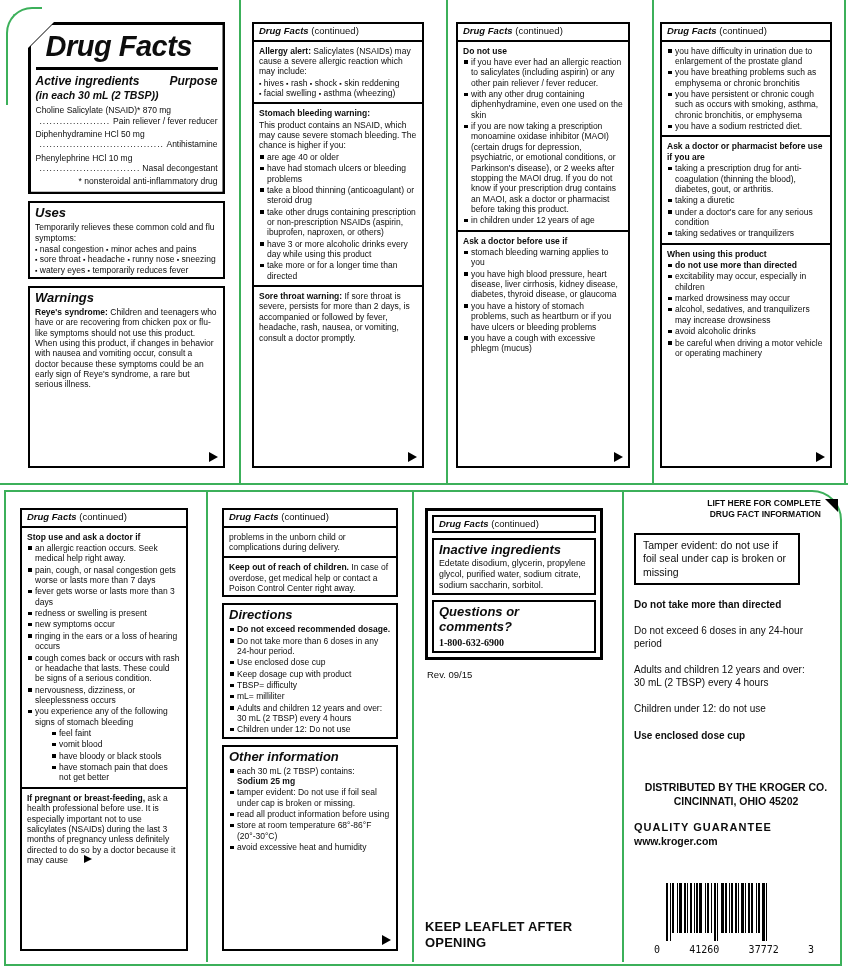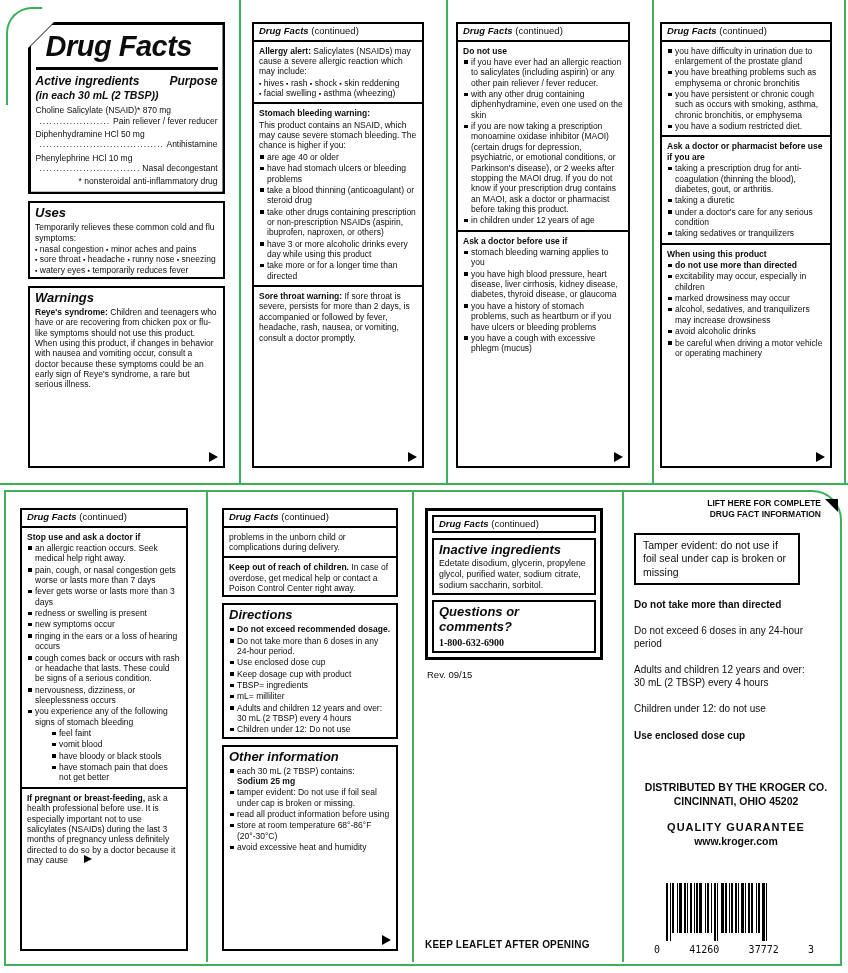--- a/index.html
+++ b/index.html
@@ -61,30 +61,30 @@
   .dots{flex:1;overflow:hidden;white-space:nowrap;letter-spacing:1px;padding-left:4px;}
   .dots::before{content:"..............................................................";}
   .ai-p{white-space:nowrap;padding-left:3px;}
   .arrowtri{position:absolute;right:5px;bottom:4px;width:0;height:0;
             border-left:9px solid #000;border-top:5px solid transparent;
             border-bottom:5px solid transparent;}
   .arrow-inline{display:inline-block;width:0;height:0;border-left:8px solid #000;
             border-top:4.5px solid transparent;border-bottom:4.5px solid transparent;
             margin-left:16px;}
   .rev{font-size:9.5px;margin:9px 0 0 2px;}
-  .keep{margin-top:auto;font-weight:bold;font-size:10px;letter-spacing:0.2px;}
+  .keep{margin-top:auto;font-weight:bold;font-size:13px;letter-spacing:0.2px;}
   
   .liftrow{display:flex;justify-content:flex-end;align-items:flex-start;gap:4px;}
   .lift{font-weight:bold;font-size:8.5px;text-align:right;line-height:1.25;}
   .foldtri{width:0;height:0;border-top:13px solid #000;border-left:13px solid transparent;margin-top:1px;}
   .tbox{border:2.5px solid #000;padding:4px 7px;width:148px;font-size:10.5px;margin-top:7px;}
   .p8p{margin:7px 0 0;width:176px;}
   .p8p.bold{font-weight:bold;}
   .dist{margin-top:32px;text-align:center;font-weight:bold;font-size:10.5px;line-height:1.3;}
-  .qual{margin-top:6px;text-align:center;font-weight:bold;}
+  .qual{margin-top:6px;font-weight:bold;}
   .qual .q1{font-size:11px;letter-spacing:1px;}
   .qual .q2{font-size:10.5px;}
   .bc{margin-top:auto;margin-left:20px;width:160px;}
   .bars{display:flex;align-items:flex-start;height:60px;padding:0 12px;}
   .bar{background:#000;}
   .bcd{display:flex;justify-content:space-between;font-family:"DejaVu Sans Mono",monospace;
        font-size:10px;margin-top:1px;}
 </style>
 </head>
 <body>
@@ -256,21 +256,21 @@
         <div class="hr"></div>
         <div class="p"><span class="lead">Keep out of reach of children.</span> <span>In case of overdose, get medical help or contact a Poison Control Center right away.</span></div>
       </div>
       <div class="box">
         <div class="h2">Directions</div>
         <div class="bl">
           <div class="bli bold"><span>Do not exceed recommended dosage.</span></div>
           <div class="bli"><span>Do not take more than 6 doses in any 24-hour period.</span></div>
           <div class="bli"><span>Use enclosed dose cup</span></div>
           <div class="bli"><span>Keep dosage cup with product</span></div>
-          <div class="bli"><span>TBSP= ingredients</span></div>
+          <div class="bli"><span>TBSP= difficulty</span></div>
           <div class="bli"><span>mL= milliliter</span></div>
           <div class="bli"><span>Adults and children 12 years and over: 30 mL (2 TBSP) every 4 hours</span></div>
           <div class="bli"><span>Children under 12: Do not use</span></div>
         </div>
       </div>
       <div class="box grow">
         <div class="h2">Other information</div>
         <div class="bl">
           <div class="bli"><span>each 30 mL (2 TBSP) contains:</span><div class="b2">Sodium 25 mg</div></div>
           <div class="bli"><span>tamper evident: Do not use if foil seal under cap is broken or missing.</span></div>

